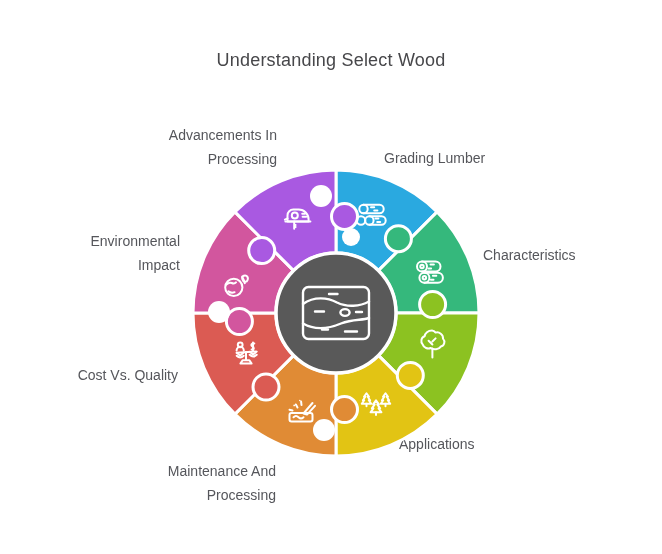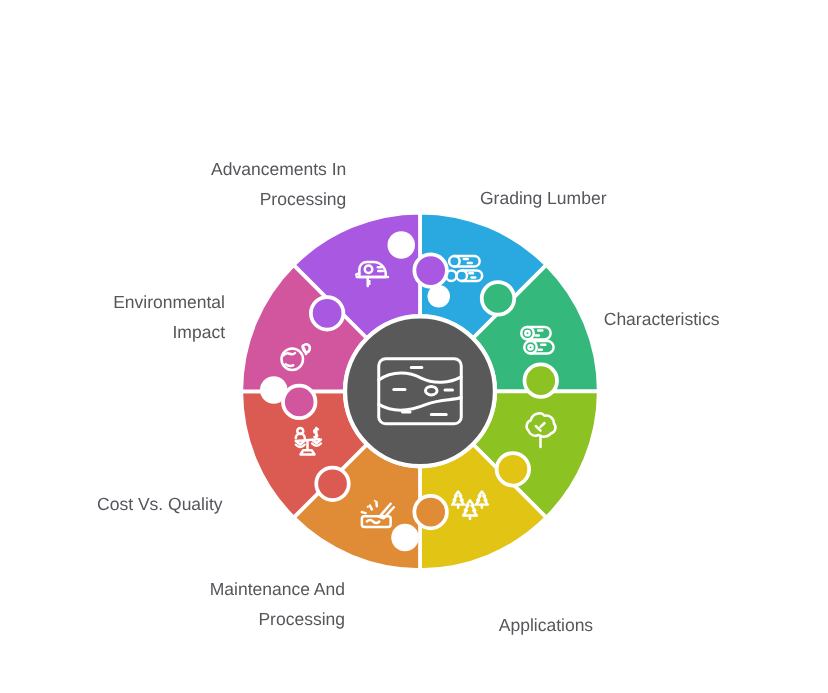--- a/index.html
+++ b/index.html
@@ -21,27 +21,28 @@
   .dot{fill:#ffffff;stroke:none;}
   .seg{stroke:#ffffff;stroke-width:3;stroke-linejoin:round;}
   .knob{stroke:#ffffff;stroke-width:3;}
   .notch{fill:#ffffff;stroke:none;}
 </style>
 </head>
 <body>
 
 <div id="stage">
 
+  <div class="title">Understanding Select Wood</div>
 
   <div class="lbl r" style="right:385px;top:123px;width:150px;">Advancements In Processing</div>
   <div class="lbl nowrap" style="left:384px;top:146px;">Grading Lumber</div>
   <div class="lbl nowrap" style="left:483px;top:243px;">Characteristics</div>
-  <div class="lbl nowrap" style="left:399px;top:488px;">Applications</div>
+  <div class="lbl nowrap" style="left:399px;top:432px;">Applications</div>
   <div class="lbl r" style="right:386px;top:459px;width:160px;">Maintenance And Processing</div>
-  <div class="lbl r nowrap" style="right:484px;top:363px;margin-top:28px;">Cost Vs. Quality</div>
+  <div class="lbl r nowrap" style="right:484px;top:363px;">Cost Vs. Quality</div>
   <div class="lbl r" style="right:482px;top:229px;width:130px;">Environmental Impact</div>
 
   <svg width="662" height="554" viewBox="0 0 662 554" style="position:absolute;left:0;top:0;">
 
     <path class="seg" d="M336 170 A143 143 0 0 1 437.1 211.9 L378.4 270.6 A60 60 0 0 0 336 253 Z" fill="#2AA9E0"></path>
     <path class="seg" d="M437.1 211.9 A143 143 0 0 1 479 313 L396 313 A60 60 0 0 0 378.4 270.6 Z" fill="#35B87C"></path>
     <path class="seg" d="M479 313 A143 143 0 0 1 437.1 414.1 L378.4 355.4 A60 60 0 0 0 396 313 Z" fill="#8CC221"></path>
     <path class="seg" d="M437.1 414.1 A143 143 0 0 1 336 456 L336 373 A60 60 0 0 0 378.4 355.4 Z" fill="#E2C414"></path>
     <path class="seg" d="M336 456 A143 143 0 0 1 234.9 414.1 L293.6 355.4 A60 60 0 0 0 336 373 Z" fill="#E08B35"></path>
     <path class="seg" d="M234.9 414.1 A143 143 0 0 1 193 313 L276 313 A60 60 0 0 0 293.6 355.4 Z" fill="#DB5B53"></path>

